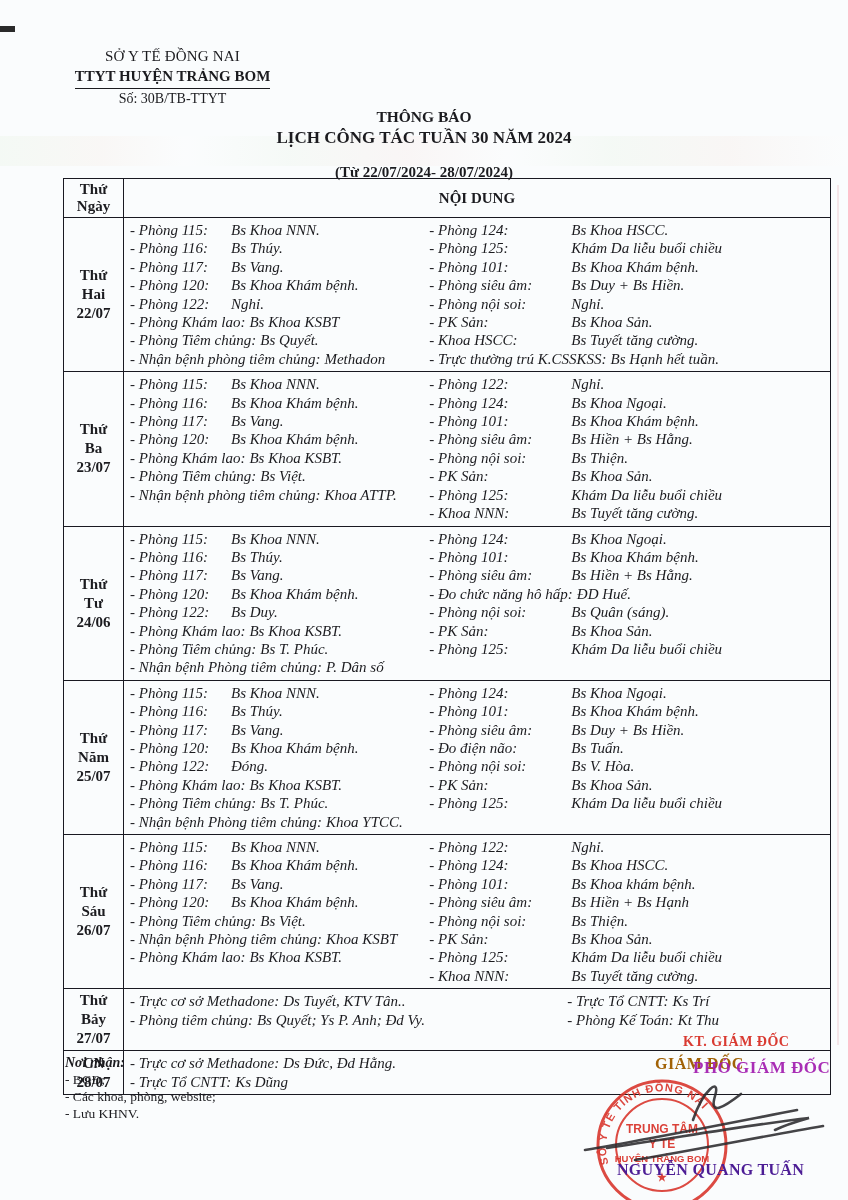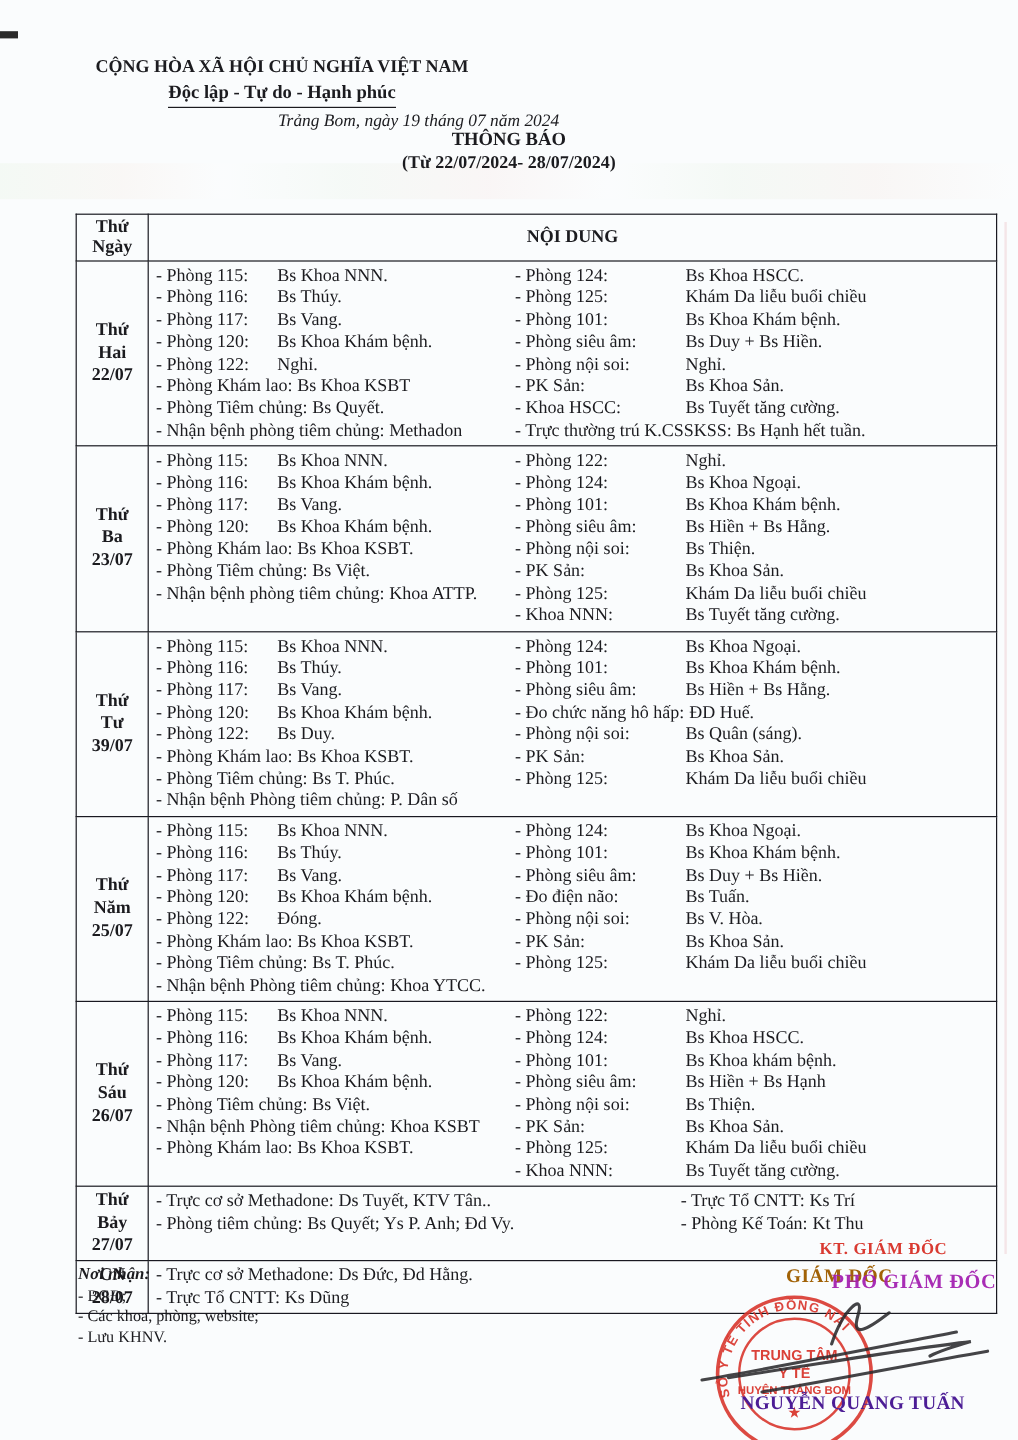--- a/index.html
+++ b/index.html
@@ -25,32 +25,32 @@
   .org-3{font-size:14px;margin-top:2px;}
   .nat-block{width:470px;text-align:center;}
   .nat-1{font-size:15px;font-weight:bold;}
   .nat-2{font-size:15.5px;font-weight:bold;margin-top:4px;display:inline-block;
     border-bottom:1.5px solid #1b1b1f;padding-bottom:2px;}
   .nat-3{font-size:14.5px;font-style:italic;text-align:right;margin-top:3px;padding-right:4px;}
 
   .titles{position:absolute;top:108px;left:0;width:100%;text-align:center;}
   .title-1{font-size:15.5px;font-weight:bold;}
   .title-2{font-size:17px;font-weight:bold;margin-top:2px;}
-  .title-3{font-size:15px;font-weight:bold;margin-top:2px;}
+  .title-3{font-size:15px;font-weight:bold;margin-top:16px;}
 
   
   table.schedule{position:absolute;top:178px;left:63px;width:768px;
     border-collapse:collapse;table-layout:fixed;padding-left:41px;}
   table.schedule td,table.schedule th{border:1.6px solid #191921;}
   col.c-day{width:60px;}
   th.hdr-day{font-size:15px;font-weight:bold;line-height:17px;padding:2px 0;}
   th.hdr-content{font-size:15px;font-weight:bold;text-align:center;}
   td.day-cell{vertical-align:middle;text-align:center;font-weight:bold;
     font-size:15px;line-height:19px;padding:2px 1px;}
-  td.content-cell{vertical-align:top;padding:3px 4px 3px 6px;}
+  td.content-cell{vertical-align:top;padding:3px 4px 3px 6px;font-style:italic;}
   .cols{display:flex;width:100%;}
   .col{display:flex;flex-direction:column;}
   .col.left{width:43%;}
   .col.left.full{width:100%;}
   .col.right{width:57%;}
   .col.right.indent{padding-left:138px;box-sizing:border-box;}
   .item{display:flex;font-size:15px;line-height:18.4px;white-space:nowrap;}
   .col.left .lbl{min-width:97px;}
   .col.right .lbl{min-width:138px;}
   .col.right.indent .lbl{min-width:0;}
@@ -77,29 +77,30 @@
 </head>
 <body>
 
 <div class="page">
 
   <div class="corner-mark"></div>
   <div class="scan-band"></div>
   <div class="edge-line"></div>
 
   <div class="letterhead">
-    <div class="nat-block">
-      <div class="nat-1">CỘNG HÒA XÃ HỘI CHỦ NGHĨA VIỆT NAM</div>
-      <div><span class="nat-2">Độc lập - Tự do - Hạnh phúc</span></div>
-      <div class="nat-3">Trảng Bom, ngày 19 tháng 07 năm 2024</div>
+    <div class="org-block">
+      <div class="org-1">SỞ Y TẾ ĐỒNG NAI</div>
+      <div><span class="org-2">TTYT HUYỆN TRẢNG BOM</span></div>
+      <div class="org-3">Số: 30B/TB-TTYT</div>
     </div>
   </div>
 
   <div class="titles">
     <div class="title-1">THÔNG BÁO</div>
+    <div class="title-2">LỊCH CÔNG TÁC TUẦN 30 NĂM 2024</div>
     <div class="title-3">(Từ 22/07/2024- 28/07/2024)</div>
   </div>
 
   <table class="schedule">
     <colgroup>
         <col class="c-day">
         <col>
       </colgroup>
     <thead>
       <tr>
@@ -262,21 +263,21 @@
                   <span class="val">Bs Tuyết tăng cường.</span>
                 </div>
               </div>
             </div>
           </td>
         </tr>
         <tr>
           <td class="day-cell">
             <div>Thứ</div>
             <div>Tư</div>
-            <div>39/07</div>
+            <div>24/06</div>
           </td>
           <td class="content-cell">
             <div class="cols">
               <div class="col left">
                 <div class="item">
                   <span class="lbl">- Phòng 115:</span>
                   <span class="val">Bs Khoa NNN.</span>
                 </div>
                 <div class="item">
                   <span class="lbl">- Phòng 116:</span>

